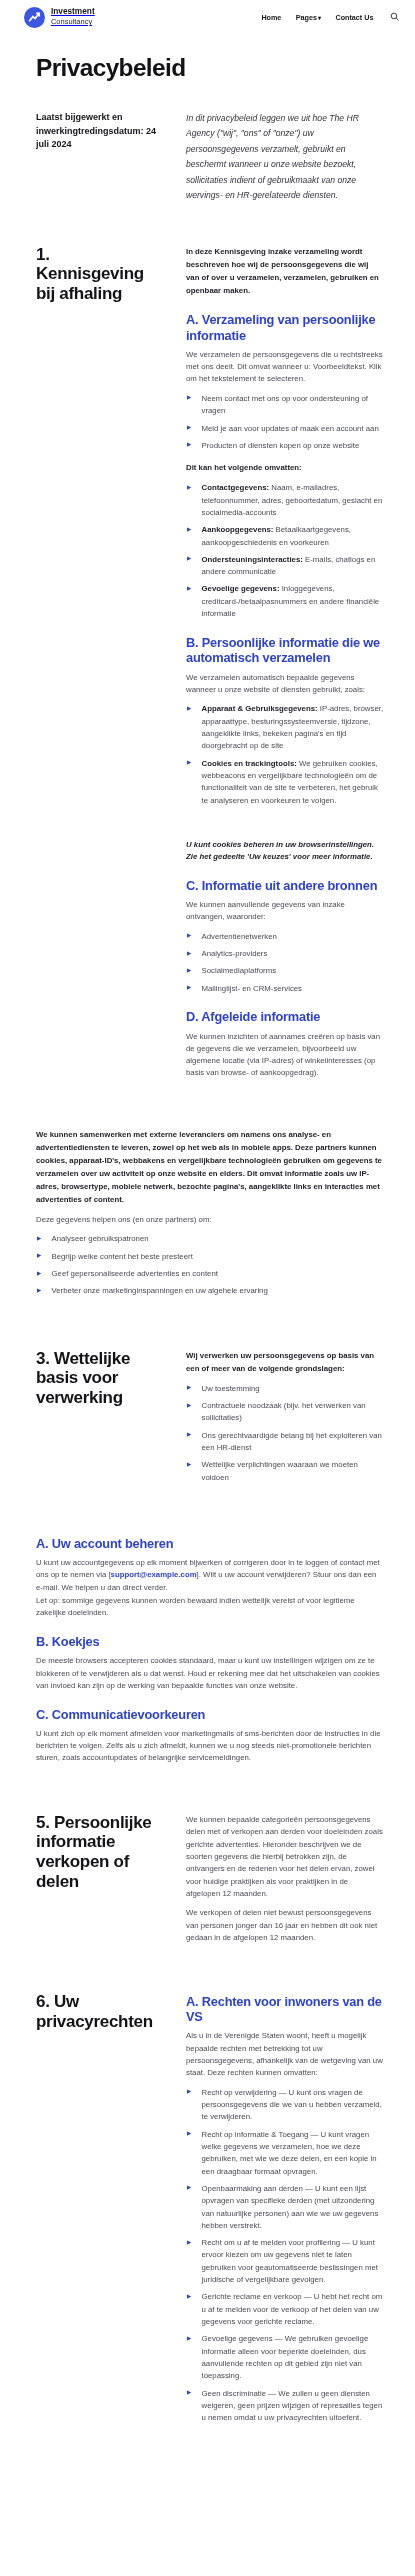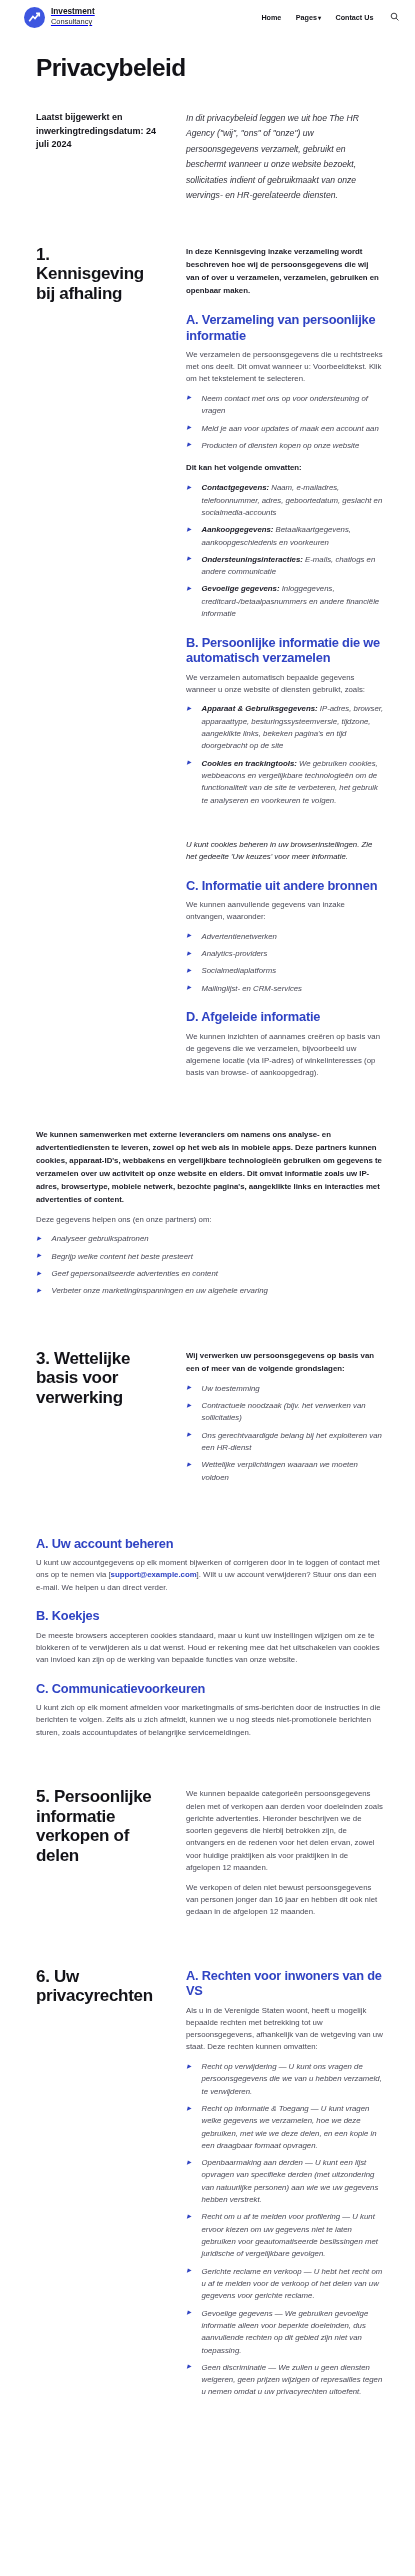--- a/index.html
+++ b/index.html
@@ -44,24 +44,24 @@
   }
   .sec-right{ flex:1; min-width:0; }
   .sec-right > :first-child{ margin-top:1.1px; }
 
   h3.sub{
     color:#2f43c3; font-size:12.8px; font-weight:800; letter-spacing:-0.2px;
     line-height:1.22; margin:14.4px 0 5.5px;
   }
   p{ font-size:7.8px; line-height:1.58; margin:0 0 7.2px; color:#4a4a57; }
   p.lead{ font-weight:bold; color:#1d1d27; line-height:1.66; }
-  p.bold-note{ font-weight:normal; font-style:italic; color:#1d1d27;margin-top:32px; }
+  p.bold-note{ font-weight:bold; font-style:italic; color:#1d1d27;margin-top:32px; }
   p.tight{ margin-bottom:1.1px; }
 
-  ul.blist{ list-style:none; margin:0 0 10px; padding:0;font-style:italic; }
+  ul.blist{ list-style:none; margin:0 0 10px; padding:0; }
   ul.blist li{
     position:relative; padding-left:15.5px; margin-bottom:5px;
     font-size:7.8px; line-height:1.58; color:#4a4a57;
   }
   .arr{ position:absolute; left:1.1px; top:0.6px; color:#2f43c3; font-size:5.5px; }
   b.term{ color:#1d1d27; }
 
   a.inline-link{ color:#2f43c3; font-weight:bold; text-decoration:none; }
 </style>
 </head>
@@ -166,20 +166,21 @@
           <li><span class="arr">▶</span><span class="t">Ons gerechtvaardigde belang bij het exploiteren van een HR-dienst</span></li>
           <li><span class="arr">▶</span><span class="t">Wettelijke verplichtingen waaraan we moeten voldoen</span></li>
         </ul>
     </div>
   </div>
 
   <div class="sec">
     <div class="sec-right">
       <h3 class="sub">A. Uw account beheren</h3>
       <p class="tight"><span>U kunt uw accountgegevens op elk moment bijwerken of corrigeren door in te loggen of contact met ons op te nemen via [</span><a href="#" class="inline-link">support@example.com</a><span>]. Wilt u uw account verwijderen? Stuur ons dan een e-mail. We helpen u dan direct verder.</span></p>
+      <p>Let op: sommige gegevens kunnen worden bewaard indien wettelijk vereist of voor legitieme zakelijke doeleinden.</p>
       <h3 class="sub">B. Koekjes</h3>
       <p>De meeste browsers accepteren cookies standaard, maar u kunt uw instellingen wijzigen om ze te blokkeren of te verwijderen als u dat wenst. Houd er rekening mee dat het uitschakelen van cookies van invloed kan zijn op de werking van bepaalde functies van onze website.</p>
       <h3 class="sub">C. Communicatievoorkeuren</h3>
       <p>U kunt zich op elk moment afmelden voor marketingmails of sms-berichten door de instructies in die berichten te volgen. Zelfs als u zich afmeldt, kunnen we u nog steeds niet-promotionele berichten sturen, zoals accountupdates of belangrijke servicemeldingen.</p>
     </div>
   </div>
 
   <div class="sec">
     <div class="sec-left">
         <h2>5. Persoonlijke informatie verkopen of delen</h2>

